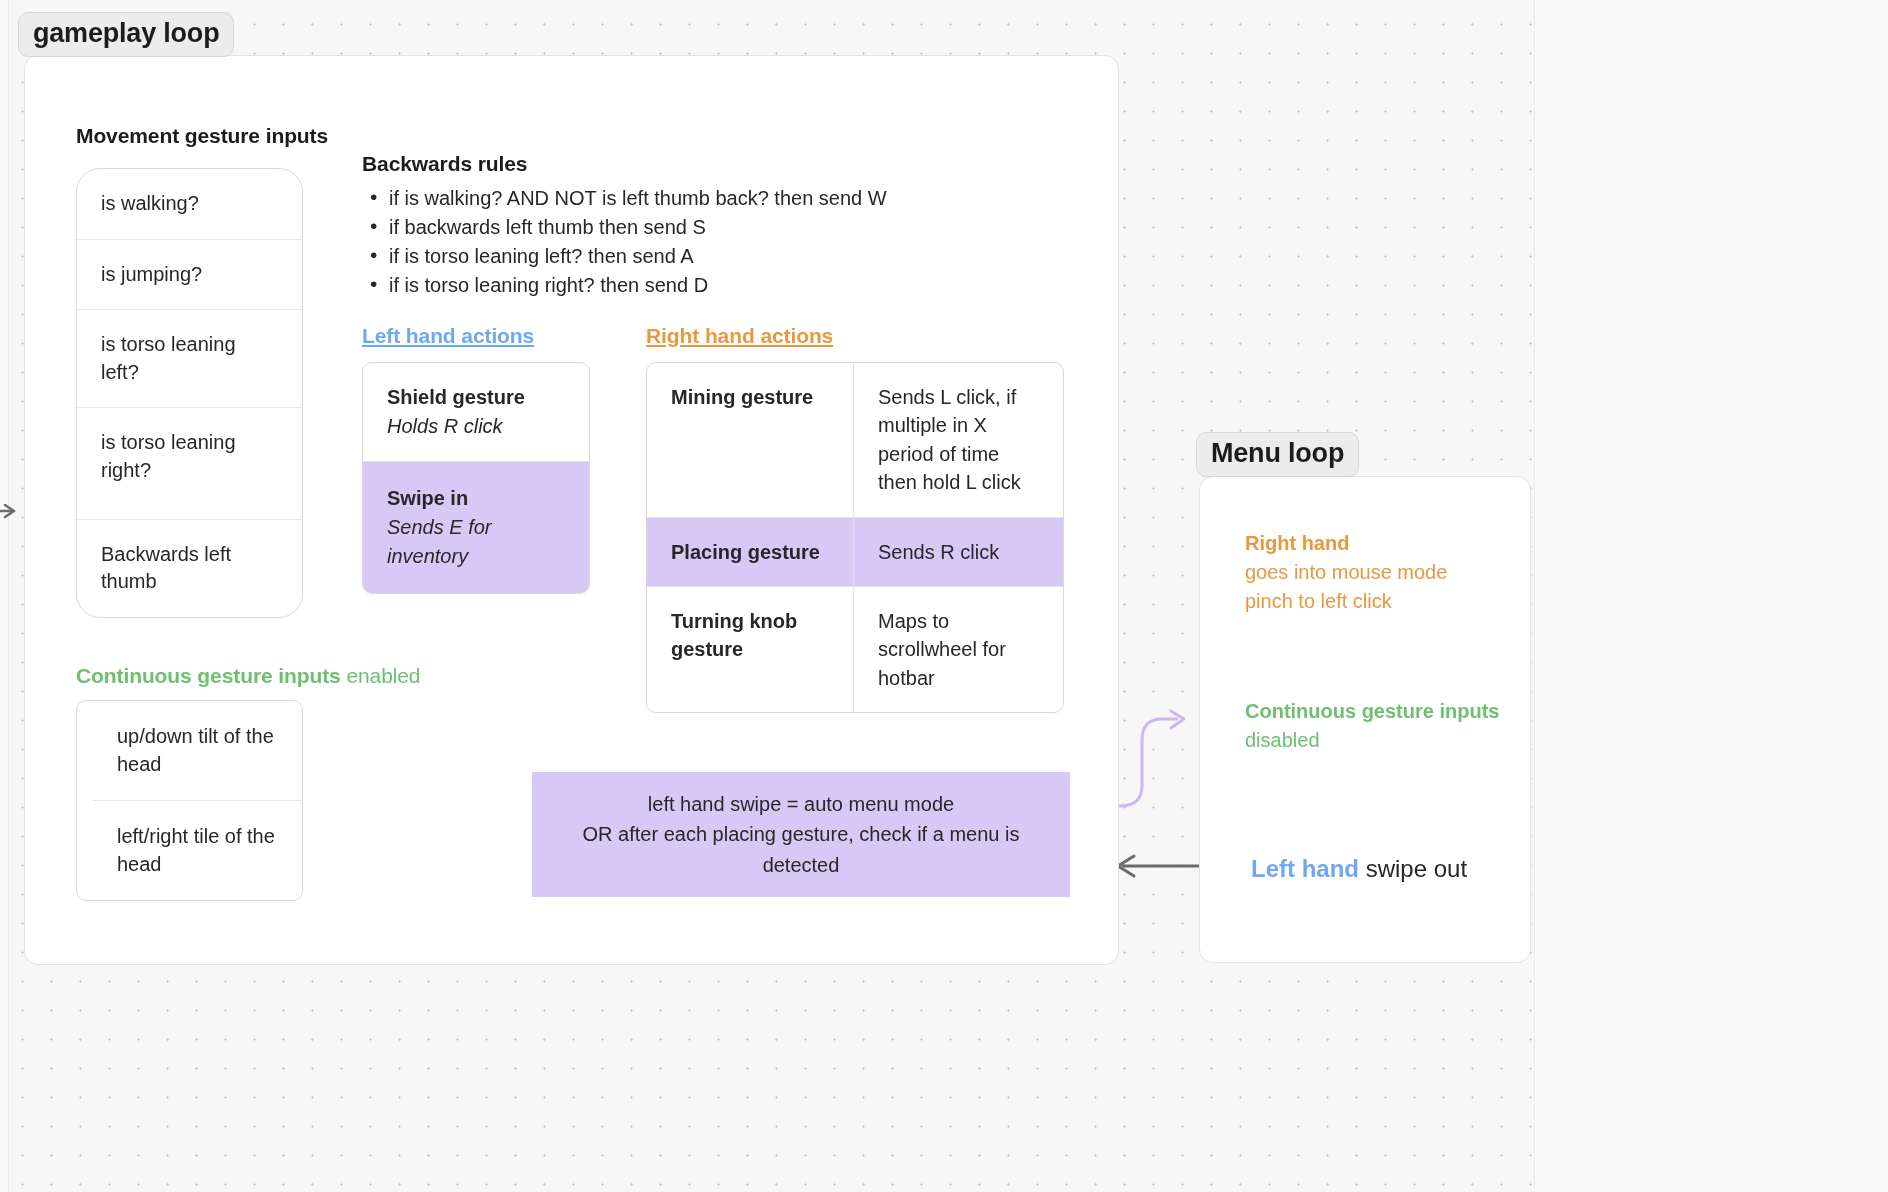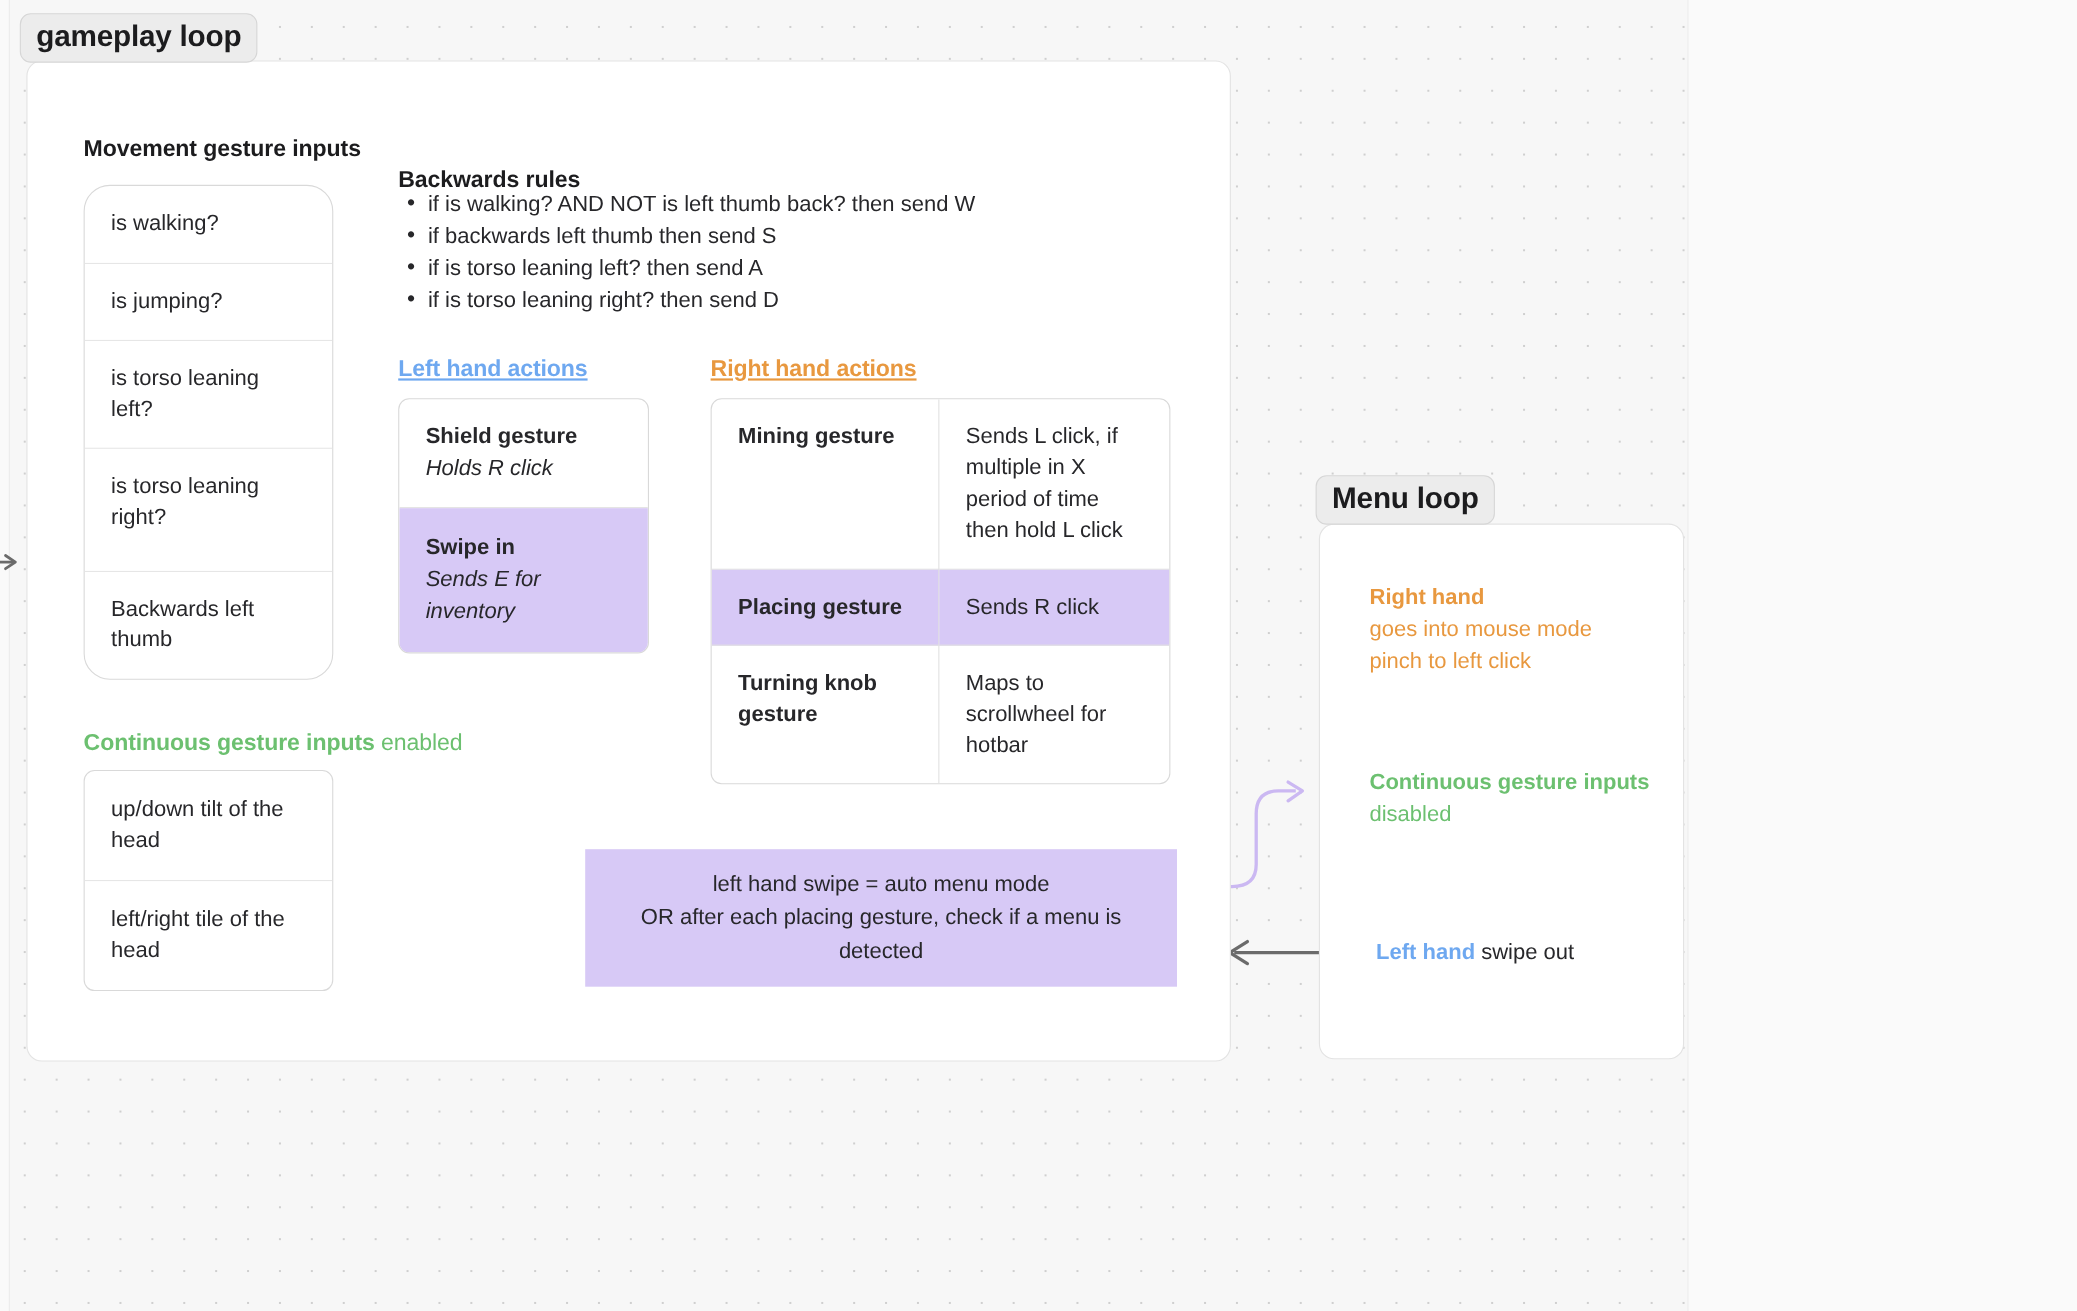--- a/index.html
+++ b/index.html
@@ -74,21 +74,21 @@
     border-bottom: 1px solid #e6e6e6;
     padding: 21px 24px;
     font-size: 20px; color: #27272a; line-height: 1.38;
   }
   .stack .cell:last-child { border-bottom: none; }
 
   
   #rules-list {
     position: absolute; left: 362px; top: 152px; width: 560px;
   }
-  #rules-list ul { list-style: none; }
+  #rules-list ul { list-style: none; margin-top: 12px; }
   #rules-list li {
     position: relative; padding-left: 27px;
     font-size: 20px; color: #27272a; line-height: 1.0; margin-bottom: 9px;
     white-space: nowrap;
   }
   #rules-list li::before {
     content: "•"; position: absolute; left: 8px; top: -2px; font-size: 21px; color: #27272a;
   }
 
   
@@ -209,21 +209,21 @@
     <div class="trow r-last">
       <div class="tcell l bold">Turning knob gesture</div>
       <div class="tcell" style="max-width:211px;">Maps to scrollwheel for hotbar</div>
     </div>
   </div>
 
   <div style="position:absolute; left:76px; top:664px; font-size:21px; letter-spacing:-0.1px; white-space:nowrap;">
     <span style="font-weight:700; color:#6cc070;">Continuous gesture inputs</span><span style="color:#6cc070;">&nbsp;</span><span style="font-weight:400; color:#6cc070;">enabled</span>
   </div>
 
-  <div class="stack" style="left:76px; top:700px; width:227px;">
+  <div class="stack" style="left:76px; top:700px; width:227px;padding-left:16px;">
     <div class="cell" style="padding-top:22px;padding-bottom:22px;">up/down tilt of the head</div>
     <div class="cell" style="padding-top:22px;padding-bottom:22px;">left/right tile of the head</div>
   </div>
 
   <div id="callout">
     <div>left hand swipe = auto menu mode</div>
     <div>OR after each placing gesture, check if a menu is detected</div>
   </div>
 
   <div class="frame-body" id="frame-menu-body"></div>
@@ -233,17 +233,17 @@
     <div class="b">Right hand</div>
     <div>goes into mouse mode</div>
     <div>pinch to left click</div>
   </div>
 
   <div class="menu-blk" style="left:1245px; top:697px; width:265px; color:#6cc070;">
     <div class="b">Continuous gesture inputs</div>
     <div>disabled</div>
   </div>
 
-  <div style="position:absolute; left:1251px; top:855px; font-size:20px; white-space:nowrap;">
+  <div style="position:absolute; left:1251px; top:855px; font-size:24px; white-space:nowrap;">
     <span style="font-weight:700; color:#6ea8f0;">Left hand</span><span style="color:#27272a;"> swipe out</span>
   </div>
 
 </div>
 
 </body></html>

